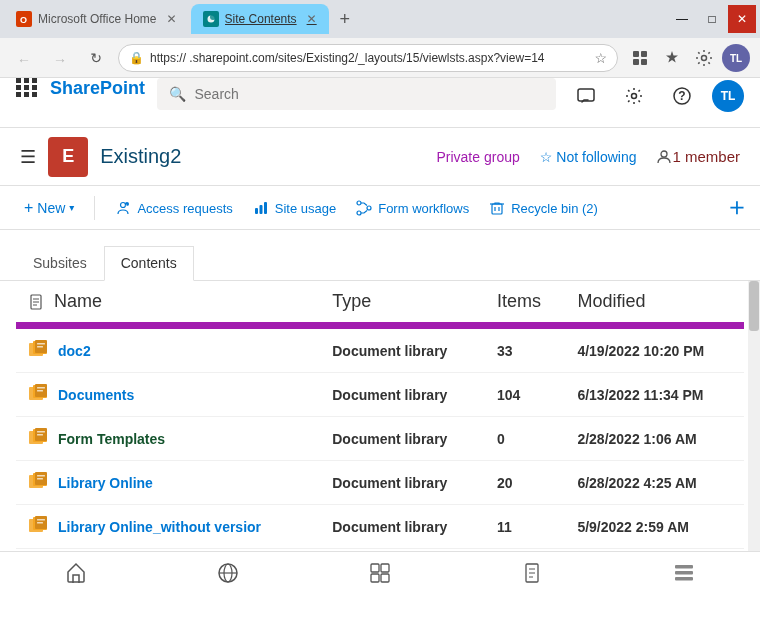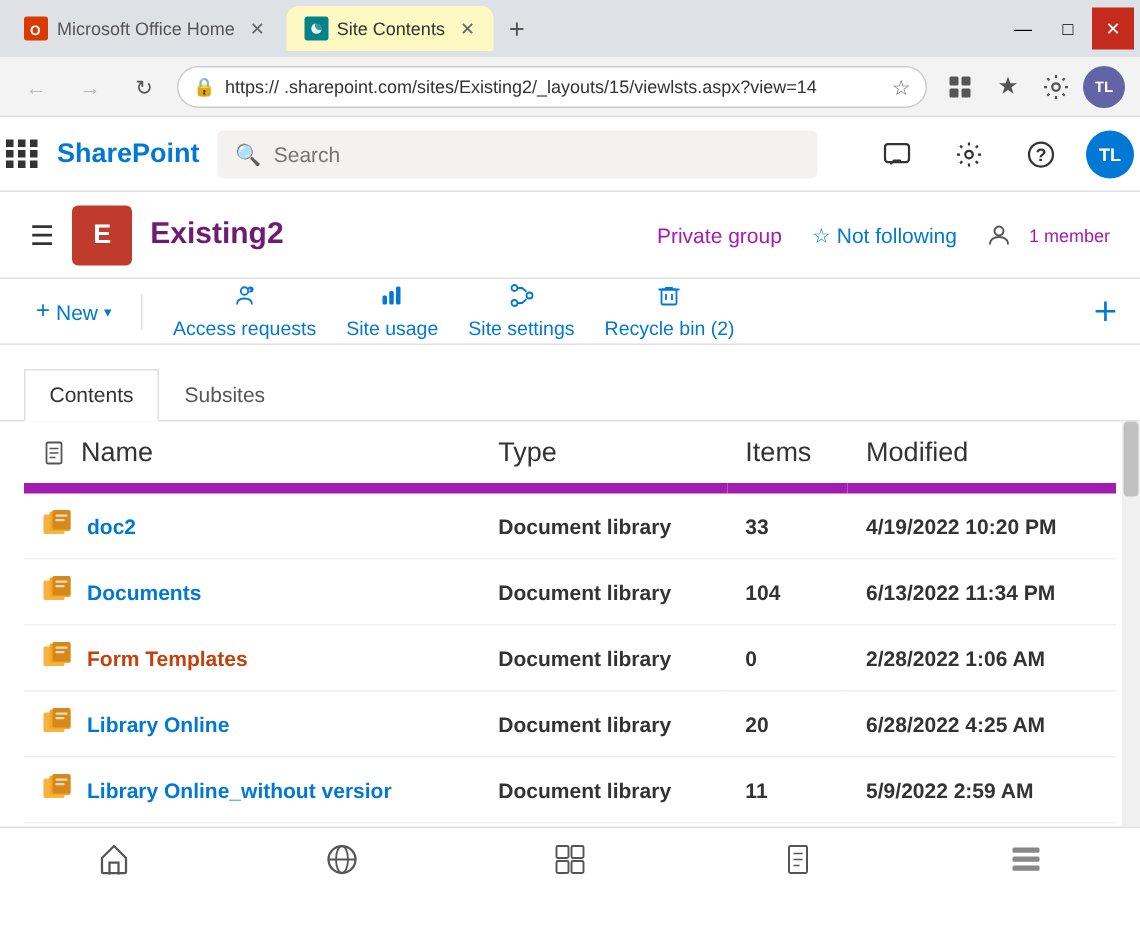--- a/index.html
+++ b/index.html
@@ -1,20 +1,20 @@
 <!DOCTYPE html>
 <html><head>
   <meta charset="utf-8">
   <style>
     * { box-sizing: border-box; margin: 0; padding: 0; }
     body { font-family: 'Segoe UI', Arial, sans-serif; font-size: 14px; background: #fff; width: 760px; height: 630px; overflow: hidden; }
     .tab-bar { display: flex; align-items: center; height: 38px; background: #dee1e6; padding: 0 4px; gap: 2px; }
     .tab { display: flex; align-items: center; height: 30px; padding: 0 12px; border-radius: 8px 8px 0 0; font-size: 12px; gap: 6px; cursor: pointer; max-width: 200px; }
     .tab.inactive { background: #dee1e6; color: #555; }
-    .tab.active { background: #fef9c3; color: #333; }
+    .tab.active { background: #7dd3fc; color: #333; text-decoration: underline; }
     .tab-icon { width: 16px; height: 16px; border-radius: 2px; flex-shrink: 0; }
     .tab-office { background: #d83b01; display: flex; align-items: center; justify-content: center; color: white; font-size: 9px; font-weight: bold; }
     .tab-sharepoint { background: #038387; display: flex; align-items: center; justify-content: center; color: white; font-size: 9px; font-weight: bold; }
     .tab-label { flex: 1; overflow: hidden; text-overflow: ellipsis; white-space: nowrap; font-size: 12px; }
     .tab-close { font-size: 12px; color: #666; cursor: pointer; margin-left: 4px; }
     .tab-new { width: 28px; height: 28px; display: flex; align-items: center; justify-content: center; font-size: 18px; color: #555; cursor: pointer; border-radius: 4px; }
     .window-controls { margin-left: auto; display: flex; gap: 2px; }
     .win-btn { width: 28px; height: 28px; display: flex; align-items: center; justify-content: center; font-size: 12px; cursor: pointer; }
     .win-btn.close { background: #c42b1c; color: white; }
 
@@ -23,45 +23,45 @@
     .nav-btn.disabled { color: #bbb; cursor: default; }
     .url-bar { flex: 1; display: flex; align-items: center; background: white; border: 1px solid #ccc; border-radius: 16px; height: 28px; padding: 0 10px; gap: 6px; }
     .url-lock { color: #666; font-size: 12px; }
     .url-text { flex: 1; font-size: 12px; color: #333; overflow: hidden; text-overflow: ellipsis; white-space: nowrap; }
     .url-star { color: #666; font-size: 14px; cursor: pointer; }
     .toolbar-icons { display: flex; gap: 4px; }
     .toolbar-icon { width: 28px; height: 28px; display: flex; align-items: center; justify-content: center; color: #555; cursor: pointer; border-radius: 4px; font-size: 14px; }
     .profile-icon { width: 28px; height: 28px; background: #6264a7; border-radius: 50%; display: flex; align-items: center; justify-content: center; color: white; font-size: 10px; font-weight: bold; }
 
     
-    .sp-header { background: #fff; border-bottom: 1px solid #e0e0e0; display: flex; align-items: center; height: 50px; padding: 0 4px; gap: 12px; }
+    .sp-header { background: #fff; border-bottom: 1px solid #e0e0e0; display: flex; align-items: flex-start; height: 50px; padding: 0 16px; gap: 12px; }
     .sp-logo-text { color: #0078d4; font-size: 18px; font-weight: 600; cursor: pointer; }
     .sp-search { flex: 1; max-width: 400px; display: flex; align-items: center; background: #f3f2f1; border-radius: 4px; height: 32px; padding: 0 12px; gap: 8px; }
     .sp-search-icon { color: #666; font-size: 14px; }
     .sp-search-input { flex: 1; border: none; background: transparent; font-size: 14px; color: #c2410c; outline: none; }
     .sp-header-right { margin-left: auto; display: flex; align-items: center; gap: 12px; }
     .sp-icon-btn { width: 36px; height: 36px; display: flex; align-items: center; justify-content: center; color: #333; cursor: pointer; border-radius: 4px; font-size: 16px; }
     .sp-avatar { width: 32px; height: 32px; background: #0078d4; border-radius: 50%; display: flex; align-items: center; justify-content: center; color: white; font-size: 12px; font-weight: bold; cursor: pointer; }
 
     
     .site-header { background: #fff; border-bottom: 1px solid #e0e0e0; display: flex; align-items: center; height: 58px; padding: 0 20px; }
     .hamburger { font-size: 18px; color: #333; cursor: pointer; margin-right: 12px; }
     .site-logo { width: 40px; height: 40px; background: #c13b2c; border-radius: 4px; display: flex; align-items: center; justify-content: center; color: white; font-size: 18px; font-weight: bold; margin-right: 12px; }
-    .site-title { font-size: 20px; font-weight: 700; color: #701a75; }
+    .site-title { font-size: 20px; font-weight: 400; color: #0c4a6e; }
     .site-header-right { margin-left: auto; display: flex; align-items: center; gap: 20px; font-size: 14px; color: #666; }
     .private-group { color: #a21caf; }
     .not-following { display: flex; align-items: center; gap: 4px; color: #0078d4; cursor: pointer; font-size: 14px; }
     .not-following-star { font-size: 14px; color: #0078d4; }
-    .member-count { display: flex; align-items: center; gap: 12px; color: #a21caf; font-size: 12px; }
+    .member-count { display: flex; align-items: center; gap: 0; color: #7f1d1d; font-size: 15px; }
 
     
     .command-bar { display: flex; align-items: center; height: 44px; padding: 0 16px; border-bottom: 1px solid #e0e0e0; gap: 4px; }
     .new-btn { display: flex; align-items: center; gap: 4px; color: #0078d4; font-size: 14px; cursor: pointer; padding: 6px 8px; border-radius: 2px; font-weight: 400; }
     .cmd-divider { width: 1px; height: 24px; background: #e0e0e0; margin: 0 8px; }
-    .cmd-item { display: flex; align-items: center; gap: 6px; color: #0078d4; font-size: 13px; cursor: pointer; padding: 6px 8px; border-radius: 2px; flex-direction: column; }
+    .cmd-item { display: flex; align-items: flex-end; gap: 6px; color: #0078d4; font-size: 13px; cursor: pointer; padding: 6px 8px; border-radius: 2px; }
 
     
     .tabs-bar { display: flex; padding: 16px 16px 0; border-bottom: 1px solid #e0e0e0; gap: 0; }
     .tab-item { padding: 8px 16px; font-size: 14px; cursor: pointer; color: #333; border: 1px solid transparent; }
     .tab-item.active { border: 1px solid #e0e0e0; border-bottom: 1px solid #fff; background: #fff; color: #333; margin-bottom: -1px; }
     .tab-item.inactive { color: #555; }
 
     
     .table-container { overflow-y: auto; height: calc(630px - 38px - 40px - 50px - 58px - 44px - 48px - 42px - 24px); padding: 0 16px; }
     .data-table { width: 100%; border-collapse: collapse; }
@@ -243,40 +243,40 @@
       </svg>
     <span>Site usage</span>
   </div>
   <div class="cmd-item">
     <svg width="16" height="16" viewBox="0 0 16 16" fill="none">
         <circle cx="3" cy="3" r="2" stroke="#0078d4" stroke-width="1.2"></circle>
         <circle cx="13" cy="8" r="2" stroke="#0078d4" stroke-width="1.2"></circle>
         <circle cx="3" cy="13" r="2" stroke="#0078d4" stroke-width="1.2"></circle>
         <path d="M5 3h3l3 2.5M5 13h3l3-2.5" stroke="#0078d4" stroke-width="1.2"></path>
       </svg>
-    <span>Site settings</span>
+    <span>Form workflows</span>
   </div>
   <div class="cmd-item">
     <svg width="16" height="16" viewBox="0 0 16 16" fill="none">
         <rect x="3" y="4" width="10" height="10" rx="1" stroke="#0078d4" stroke-width="1.2"></rect>
         <path d="M6 4V3h4v1" stroke="#0078d4" stroke-width="1.2"></path>
         <path d="M1 4h14" stroke="#0078d4" stroke-width="1.2"></path>
         <path d="M6 7v4M10 7v4" stroke="#0078d4" stroke-width="1.2"></path>
       </svg>
     <span>Recycle bin (2)</span>
   </div>
   <div style="margin-left:auto;color:#0078d4;font-size:18px;cursor:pointer;transform:rotate(45deg);display:inline-block;">✕</div>
 </div>
 
 <div class="tabs-bar" style="padding-bottom:0;">
+  <div class="tab-item inactive">
+    <span>Subsites</span>
+  </div>
   <div class="tab-item active">
     <span>Contents</span>
-  </div>
-  <div class="tab-item inactive">
-    <span>Subsites</span>
   </div>
 </div>
 
 <div class="main-content" style="position:relative;">
   <div class="table-container" style="height:270px; overflow:hidden;">
     <table class="data-table">
       <thead>
         <tr>
           <th>
             <div class="name-cell">
@@ -330,21 +330,21 @@
           <tr>
       <td>
         <div class="name-cell">
           <span><svg width="20" height="20" viewBox="0 0 20 20" fill="none">
       <rect x="1" y="4" width="14" height="13" rx="1" fill="#f5a623" opacity="0.85"></rect>
       <rect x="5" y="2" width="14" height="13" rx="1" fill="#f5a623"></rect>
       <rect x="7" y="1" width="12" height="13" rx="1" fill="#d4891a"></rect>
       <rect x="9" y="4" width="8" height="1.5" rx="0.5" fill="white" opacity="0.7"></rect>
       <rect x="9" y="7" width="6" height="1.5" rx="0.5" fill="white" opacity="0.7"></rect>
     </svg></span>
-          <span style="color:#c2410c;cursor:pointer;">Form Templates</span>
+          <span style="color:#14532d;cursor:pointer;">Form Templates</span>
         </div>
       </td>
       <td>Document library</td>
       <td>0</td>
       <td>2/28/2022 1:06 AM</td>
     </tr>
           <tr>
       <td>
         <div class="name-cell">
           <span><svg width="20" height="20" viewBox="0 0 20 20" fill="none">

